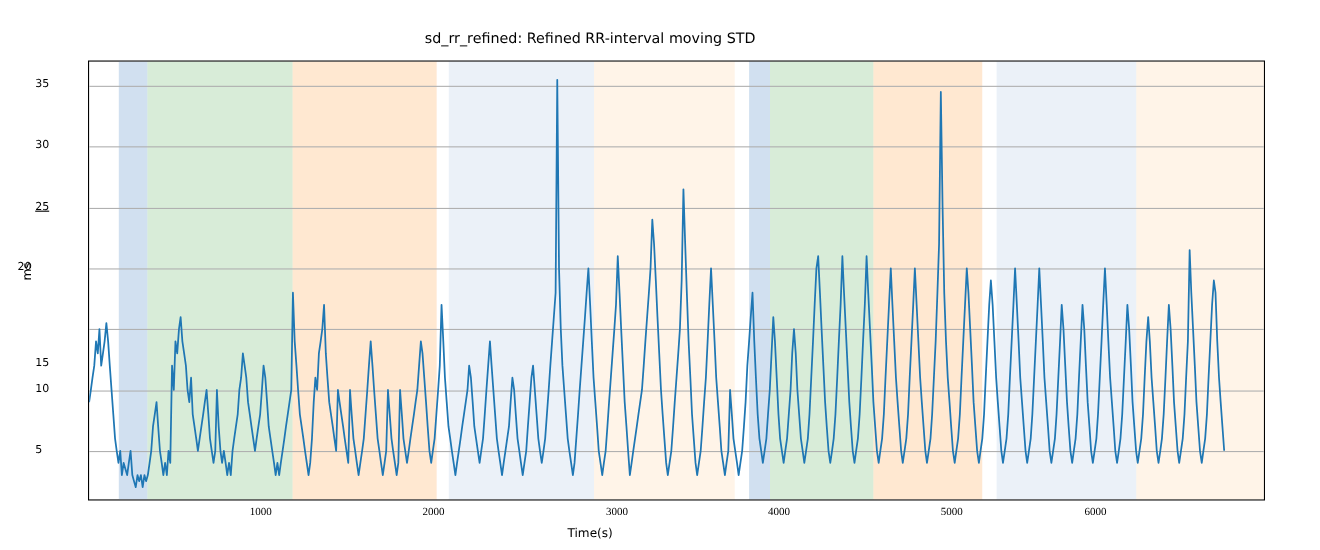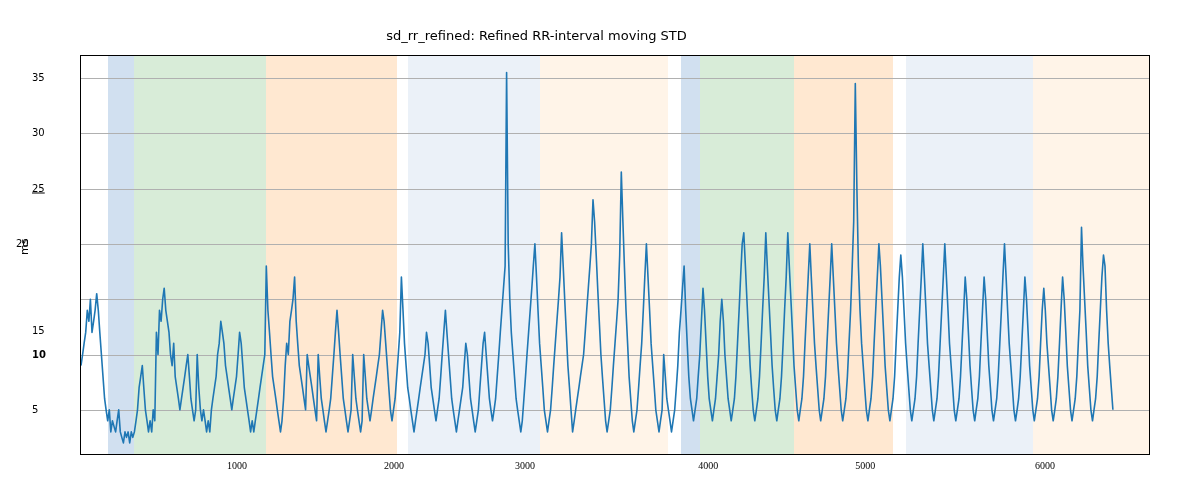--- a/index.html
+++ b/index.html
@@ -90,20 +90,21 @@
     stroke-linejoin: round;
   }
 </style>
 </head>
 <body>
 
 <div class="figure">
   <div class="title">sd_rr_refined: Refined RR-interval moving STD</div>
 
   <div class="ylabel">ms</div>
+  <div class="xlabel">Time(s)</div>
 
   <div class="axes">
     <div id="regions-layer">
         <div class="region" style="left: 26.7px; width: 26.7px; background: rgb(102, 153, 204);"></div>
         <div class="region" style="left: 53.4px; width: 131.929px; background: rgb(127, 191, 127);"></div>
         <div class="region" style="left: 185.329px; width: 130.359px; background: rgb(255, 178, 102);"></div>
         <div class="region" style="left: 315.688px; width: 10.9941px; background: rgb(255, 255, 255);"></div>
         <div class="region" style="left: 326.682px; width: 131.929px; background: rgb(188, 210, 232);"></div>
         <div class="region" style="left: 458.612px; width: 128.788px; background: rgb(255, 217, 179);"></div>
         <div class="region" style="left: 587.4px; width: 12.5647px; background: rgb(255, 255, 255);"></div>
@@ -124,27 +125,27 @@
         <div class="gridline-h" style="top: 22.1111px;"></div>
       </div>
     <svg class="plotline" viewBox="0 0 1068 398" preserveAspectRatio="none">
       <path id="series-path" d="M0.0 309.6 L1.6 298.5 L3.1 287.4 L4.7 276.4 L6.3 254.3 L7.9 265.3 L9.4 243.2 L11.0 276.4 L12.6 265.3 L14.1 254.3 L15.7 237.7 L17.3 254.3 L18.8 276.4 L20.4 298.5 L22.0 320.6 L23.6 342.7 L25.1 353.8 L26.7 364.8 L28.3 353.8 L29.8 375.9 L31.4 364.8 L33.0 370.4 L34.6 375.9 L36.1 364.8 L37.7 353.8 L39.3 375.9 L40.8 381.4 L42.4 386.9 L44.0 375.9 L45.5 381.4 L47.1 375.9 L48.7 386.9 L50.3 375.9 L51.8 381.4 L53.4 375.9 L55.0 364.8 L56.5 353.8 L58.1 331.7 L59.7 320.6 L61.3 309.6 L62.8 331.7 L64.4 353.8 L66.0 364.8 L67.5 375.9 L69.1 364.8 L70.7 375.9 L72.2 353.8 L73.8 364.8 L75.4 276.4 L77.0 298.5 L78.5 254.3 L80.1 265.3 L81.7 243.2 L83.2 232.2 L84.8 254.3 L86.4 265.3 L88.0 276.4 L89.5 298.5 L91.1 309.6 L92.7 287.4 L94.2 320.6 L95.8 331.7 L97.4 342.7 L98.9 353.8 L100.5 342.7 L102.1 331.7 L103.7 320.6 L105.2 309.6 L106.8 298.5 L108.4 320.6 L109.9 342.7 L111.5 353.8 L113.1 364.8 L114.7 353.8 L116.2 298.5 L117.8 331.7 L119.4 353.8 L120.9 364.8 L122.5 353.8 L124.1 364.8 L125.6 375.9 L127.2 364.8 L128.8 375.9 L130.4 353.8 L131.9 342.7 L133.5 331.7 L135.1 320.6 L136.6 298.5 L138.2 287.4 L139.8 265.3 L141.4 276.4 L142.9 287.4 L144.5 309.6 L146.1 320.6 L147.6 331.7 L149.2 342.7 L150.8 353.8 L152.3 342.7 L153.9 331.7 L155.5 320.6 L157.1 298.5 L158.6 276.4 L160.2 287.4 L161.8 309.6 L163.3 331.7 L164.9 342.7 L166.5 353.8 L168.1 364.8 L169.6 375.9 L171.2 364.8 L172.8 375.9 L174.3 364.8 L175.9 353.8 L177.5 342.7 L179.0 331.7 L180.6 320.6 L182.2 309.6 L183.8 298.5 L185.3 210.1 L186.9 254.3 L188.5 276.4 L190.0 298.5 L191.6 320.6 L193.2 331.7 L194.8 342.7 L196.3 353.8 L197.9 364.8 L199.5 375.9 L201.0 364.8 L202.6 342.7 L204.2 309.6 L205.7 287.4 L207.3 298.5 L208.9 265.3 L210.5 254.3 L212.0 243.2 L213.6 221.1 L215.2 265.3 L216.7 287.4 L218.3 309.6 L219.9 320.6 L221.5 331.7 L223.0 342.7 L224.6 353.8 L226.2 298.5 L227.7 309.6 L229.3 320.6 L230.9 331.7 L232.4 342.7 L234.0 353.8 L235.6 364.8 L237.2 298.5 L238.7 320.6 L240.3 342.7 L241.9 353.8 L243.4 364.8 L245.0 375.9 L246.6 364.8 L248.2 353.8 L249.7 342.7 L251.3 320.6 L252.9 298.5 L254.4 276.4 L256.0 254.3 L257.6 276.4 L259.1 298.5 L260.7 320.6 L262.3 342.7 L263.9 353.8 L265.4 364.8 L267.0 375.9 L268.6 364.8 L270.1 353.8 L271.7 298.5 L273.3 320.6 L274.9 342.7 L276.4 353.8 L278.0 364.8 L279.6 375.9 L281.1 364.8 L282.7 298.5 L284.3 320.6 L285.8 342.7 L287.4 353.8 L289.0 364.8 L290.6 353.8 L292.1 342.7 L293.7 331.7 L295.3 320.6 L296.8 309.6 L298.4 298.5 L300.0 276.4 L301.6 254.3 L303.1 265.3 L304.7 287.4 L306.3 309.6 L307.8 331.7 L309.4 353.8 L311.0 364.8 L312.5 353.8 L314.1 342.7 L315.7 320.6 L317.3 298.5 L318.8 276.4 L320.4 221.1 L322.0 254.3 L323.5 287.4 L325.1 309.6 L326.7 331.7 L328.3 342.7 L329.8 353.8 L331.4 364.8 L333.0 375.9 L334.5 364.8 L336.1 353.8 L337.7 342.7 L339.2 331.7 L340.8 320.6 L342.4 309.6 L344.0 298.5 L345.5 276.4 L347.1 287.4 L348.7 309.6 L350.2 331.7 L351.8 342.7 L353.4 353.8 L355.0 364.8 L356.5 353.8 L358.1 342.7 L359.7 320.6 L361.2 298.5 L362.8 276.4 L364.4 254.3 L365.9 276.4 L367.5 298.5 L369.1 320.6 L370.7 342.7 L372.2 353.8 L373.8 364.8 L375.4 375.9 L376.9 364.8 L378.5 353.8 L380.1 342.7 L381.7 331.7 L383.2 309.6 L384.8 287.4 L386.4 298.5 L387.9 320.6 L389.5 342.7 L391.1 353.8 L392.6 364.8 L394.2 375.9 L395.8 364.8 L397.4 353.8 L398.9 331.7 L400.5 309.6 L402.1 287.4 L403.6 276.4 L405.2 298.5 L406.8 320.6 L408.4 342.7 L409.9 353.8 L411.5 364.8 L413.1 353.8 L414.6 342.7 L416.2 320.6 L417.8 298.5 L419.3 276.4 L420.9 254.3 L422.5 232.2 L424.1 210.1 L425.6 16.6 L427.2 187.9 L428.8 243.2 L430.3 276.4 L431.9 298.5 L433.5 320.6 L435.1 342.7 L436.6 353.8 L438.2 364.8 L439.8 375.9 L441.3 364.8 L442.9 342.7 L444.5 320.6 L446.0 298.5 L447.6 276.4 L449.2 254.3 L450.8 232.2 L452.3 210.1 L453.9 187.9 L455.5 221.1 L457.0 254.3 L458.6 287.4 L460.2 309.6 L461.8 331.7 L463.3 353.8 L464.9 364.8 L466.5 375.9 L468.0 364.8 L469.6 353.8 L471.2 331.7 L472.7 309.6 L474.3 287.4 L475.9 265.3 L477.5 243.2 L479.0 221.1 L480.6 176.9 L482.2 210.1 L483.7 243.2 L485.3 276.4 L486.9 309.6 L488.5 331.7 L490.0 353.8 L491.6 375.9 L493.2 364.8 L494.7 353.8 L496.3 342.7 L497.9 331.7 L499.4 320.6 L501.0 309.6 L502.6 298.5 L504.2 276.4 L505.7 254.3 L507.3 232.2 L508.9 210.1 L510.4 187.9 L512.0 143.7 L513.6 165.8 L515.2 199.0 L516.7 232.2 L518.3 265.3 L519.9 298.5 L521.4 320.6 L523.0 342.7 L524.6 364.8 L526.1 375.9 L527.7 364.8 L529.3 353.8 L530.9 331.7 L532.4 309.6 L534.0 287.4 L535.6 265.3 L537.1 243.2 L538.7 199.0 L540.3 116.1 L541.9 165.8 L543.4 210.1 L545.0 254.3 L546.6 287.4 L548.1 320.6 L549.7 342.7 L551.3 364.8 L552.8 375.9 L554.4 364.8 L556.0 353.8 L557.6 331.7 L559.1 309.6 L560.7 287.4 L562.3 254.3 L563.8 221.1 L565.4 187.9 L567.0 221.1 L568.6 254.3 L570.1 287.4 L571.7 309.6 L573.3 331.7 L574.8 353.8 L576.4 364.8 L578.0 375.9 L579.5 364.8 L581.1 353.8 L582.7 298.5 L584.3 320.6 L585.8 342.7 L587.4 353.8 L589.0 364.8 L590.5 375.9 L592.1 364.8 L593.7 353.8 L595.3 331.7 L596.8 309.6 L598.4 276.4 L600.0 254.3 L601.5 232.2 L603.1 210.1 L604.7 254.3 L606.2 287.4 L607.8 320.6 L609.4 342.7 L611.0 353.8 L612.5 364.8 L614.1 353.8 L615.7 342.7 L617.2 320.6 L618.8 298.5 L620.4 265.3 L622.0 232.2 L623.5 254.3 L625.1 287.4 L626.7 320.6 L628.2 342.7 L629.8 353.8 L631.4 364.8 L632.9 353.8 L634.5 342.7 L636.1 320.6 L637.7 298.5 L639.2 265.3 L640.8 243.2 L642.4 265.3 L643.9 298.5 L645.5 320.6 L647.1 342.7 L648.7 353.8 L650.2 364.8 L651.8 353.8 L653.4 342.7 L654.9 320.6 L656.5 287.4 L658.1 254.3 L659.6 221.1 L661.2 187.9 L662.8 176.9 L664.4 210.1 L665.9 243.2 L667.5 276.4 L669.1 309.6 L670.6 331.7 L672.2 353.8 L673.8 364.8 L675.4 353.8 L676.9 342.7 L678.5 320.6 L680.1 287.4 L681.6 254.3 L683.2 221.1 L684.8 176.9 L686.3 210.1 L687.9 243.2 L689.5 276.4 L691.1 309.6 L692.6 331.7 L694.2 353.8 L695.8 364.8 L697.3 353.8 L698.9 342.7 L700.5 320.6 L702.1 287.4 L703.6 254.3 L705.2 221.1 L706.8 176.9 L708.3 210.1 L709.9 243.2 L711.5 276.4 L713.0 309.6 L714.6 331.7 L716.2 353.8 L717.8 364.8 L719.3 353.8 L720.9 342.7 L722.5 320.6 L724.0 287.4 L725.6 254.3 L727.2 221.1 L728.8 187.9 L730.3 221.1 L731.9 254.3 L733.5 287.4 L735.0 309.6 L736.6 331.7 L738.2 353.8 L739.7 364.8 L741.3 353.8 L742.9 342.7 L744.5 320.6 L746.0 287.4 L747.6 254.3 L749.2 221.1 L750.7 187.9 L752.3 221.1 L753.9 254.3 L755.5 287.4 L757.0 309.6 L758.6 331.7 L760.2 353.8 L761.7 364.8 L763.3 353.8 L764.9 342.7 L766.4 320.6 L768.0 287.4 L769.6 254.3 L771.2 210.1 L772.7 165.8 L774.3 27.6 L775.9 132.7 L777.4 210.1 L779.0 254.3 L780.6 287.4 L782.2 309.6 L783.7 331.7 L785.3 353.8 L786.9 364.8 L788.4 353.8 L790.0 342.7 L791.6 320.6 L793.1 287.4 L794.7 254.3 L796.3 221.1 L797.9 187.9 L799.4 210.1 L801.0 243.2 L802.6 276.4 L804.1 309.6 L805.7 331.7 L807.3 353.8 L808.9 364.8 L810.4 353.8 L812.0 342.7 L813.6 320.6 L815.1 287.4 L816.7 254.3 L818.3 221.1 L819.8 199.0 L821.4 221.1 L823.0 254.3 L824.6 287.4 L826.1 309.6 L827.7 331.7 L829.3 353.8 L830.8 364.8 L832.4 353.8 L834.0 342.7 L835.6 320.6 L837.1 287.4 L838.7 254.3 L840.3 221.1 L841.8 187.9 L843.4 221.1 L845.0 254.3 L846.5 287.4 L848.1 309.6 L849.7 331.7 L851.3 353.8 L852.8 364.8 L854.4 353.8 L856.0 342.7 L857.5 320.6 L859.1 287.4 L860.7 254.3 L862.3 221.1 L863.8 187.9 L865.4 221.1 L867.0 254.3 L868.5 287.4 L870.1 309.6 L871.7 331.7 L873.2 353.8 L874.8 364.8 L876.4 353.8 L878.0 342.7 L879.5 320.6 L881.1 287.4 L882.7 254.3 L884.2 221.1 L885.8 243.2 L887.4 276.4 L889.0 309.6 L890.5 331.7 L892.1 353.8 L893.7 364.8 L895.2 353.8 L896.8 342.7 L898.4 320.6 L899.9 287.4 L901.5 254.3 L903.1 221.1 L904.7 243.2 L906.2 276.4 L907.8 309.6 L909.4 331.7 L910.9 353.8 L912.5 364.8 L914.1 353.8 L915.7 342.7 L917.2 320.6 L918.8 287.4 L920.4 254.3 L921.9 221.1 L923.5 187.9 L925.1 221.1 L926.6 254.3 L928.2 287.4 L929.8 309.6 L931.4 331.7 L932.9 353.8 L934.5 364.8 L936.1 353.8 L937.6 342.7 L939.2 320.6 L940.8 287.4 L942.4 254.3 L943.9 221.1 L945.5 243.2 L947.1 276.4 L948.6 309.6 L950.2 331.7 L951.8 353.8 L953.3 364.8 L954.9 353.8 L956.5 342.7 L958.1 320.6 L959.6 287.4 L961.2 254.3 L962.8 232.2 L964.3 254.3 L965.9 287.4 L967.5 309.6 L969.1 331.7 L970.6 353.8 L972.2 364.8 L973.8 353.8 L975.3 342.7 L976.9 320.6 L978.5 287.4 L980.0 254.3 L981.6 221.1 L983.2 243.2 L984.8 276.4 L986.3 309.6 L987.9 331.7 L989.5 353.8 L991.0 364.8 L992.6 353.8 L994.2 342.7 L995.8 320.6 L997.3 287.4 L998.9 254.3 L1000.5 171.4 L1002.0 210.1 L1003.6 243.2 L1005.2 276.4 L1006.7 309.6 L1008.3 331.7 L1009.9 353.8 L1011.5 364.8 L1013.0 353.8 L1014.6 342.7 L1016.2 320.6 L1017.7 287.4 L1019.3 254.3 L1020.9 221.1 L1022.5 199.0 L1024.0 210.1 L1025.6 254.3 L1027.2 287.4 L1028.7 309.6 L1030.3 331.7 L1031.9 353.8 "></path>
     </svg>
   </div>
 
   <div id="xtick-layer">
       <div class="tick-x" style="left: 237.059px;">1000</div>
       <div class="tick-x" style="left: 394.118px;">2000</div>
-      <div class="tick-x" style="left: 525px;">3000</div>
+      <div class="tick-x" style="left: 561px;">3000</div>
       <div class="tick-x" style="left: 708.235px; text-align: right;">4000</div>
       <div class="tick-x" style="left: 865.294px;">5000</div>
-      <div class="tick-x" style="left: 1045px;">6000</div>
+      <div class="tick-x" style="left: 996px;">6000</div>
     </div>
   <div id="ytick-layer">
       <div class="tick-y" style="left: 32px; top: 408.778px;">5</div>
-      <div class="tick-y" style="left: 32px; top: 353.5px; font-weight: bold;">10</div>
+      <div class="tick-y" style="left: 32px; top: 353.5px;">10</div>
       <div class="tick-y" style="left: 32px; top: 298.222px; margin-top: 32px;">15</div>
       <div class="tick-y" style="left: 16px; top: 242.944px;">20</div>
       <div class="tick-y" style="left: 32px; top: 187.667px; text-decoration: underline;">25</div>
       <div class="tick-y" style="left: 32px; top: 132.389px;">30</div>
       <div class="tick-y" style="left: 32px; top: 77.1111px;">35</div>
     </div>
 </div>
 
 </body></html>

